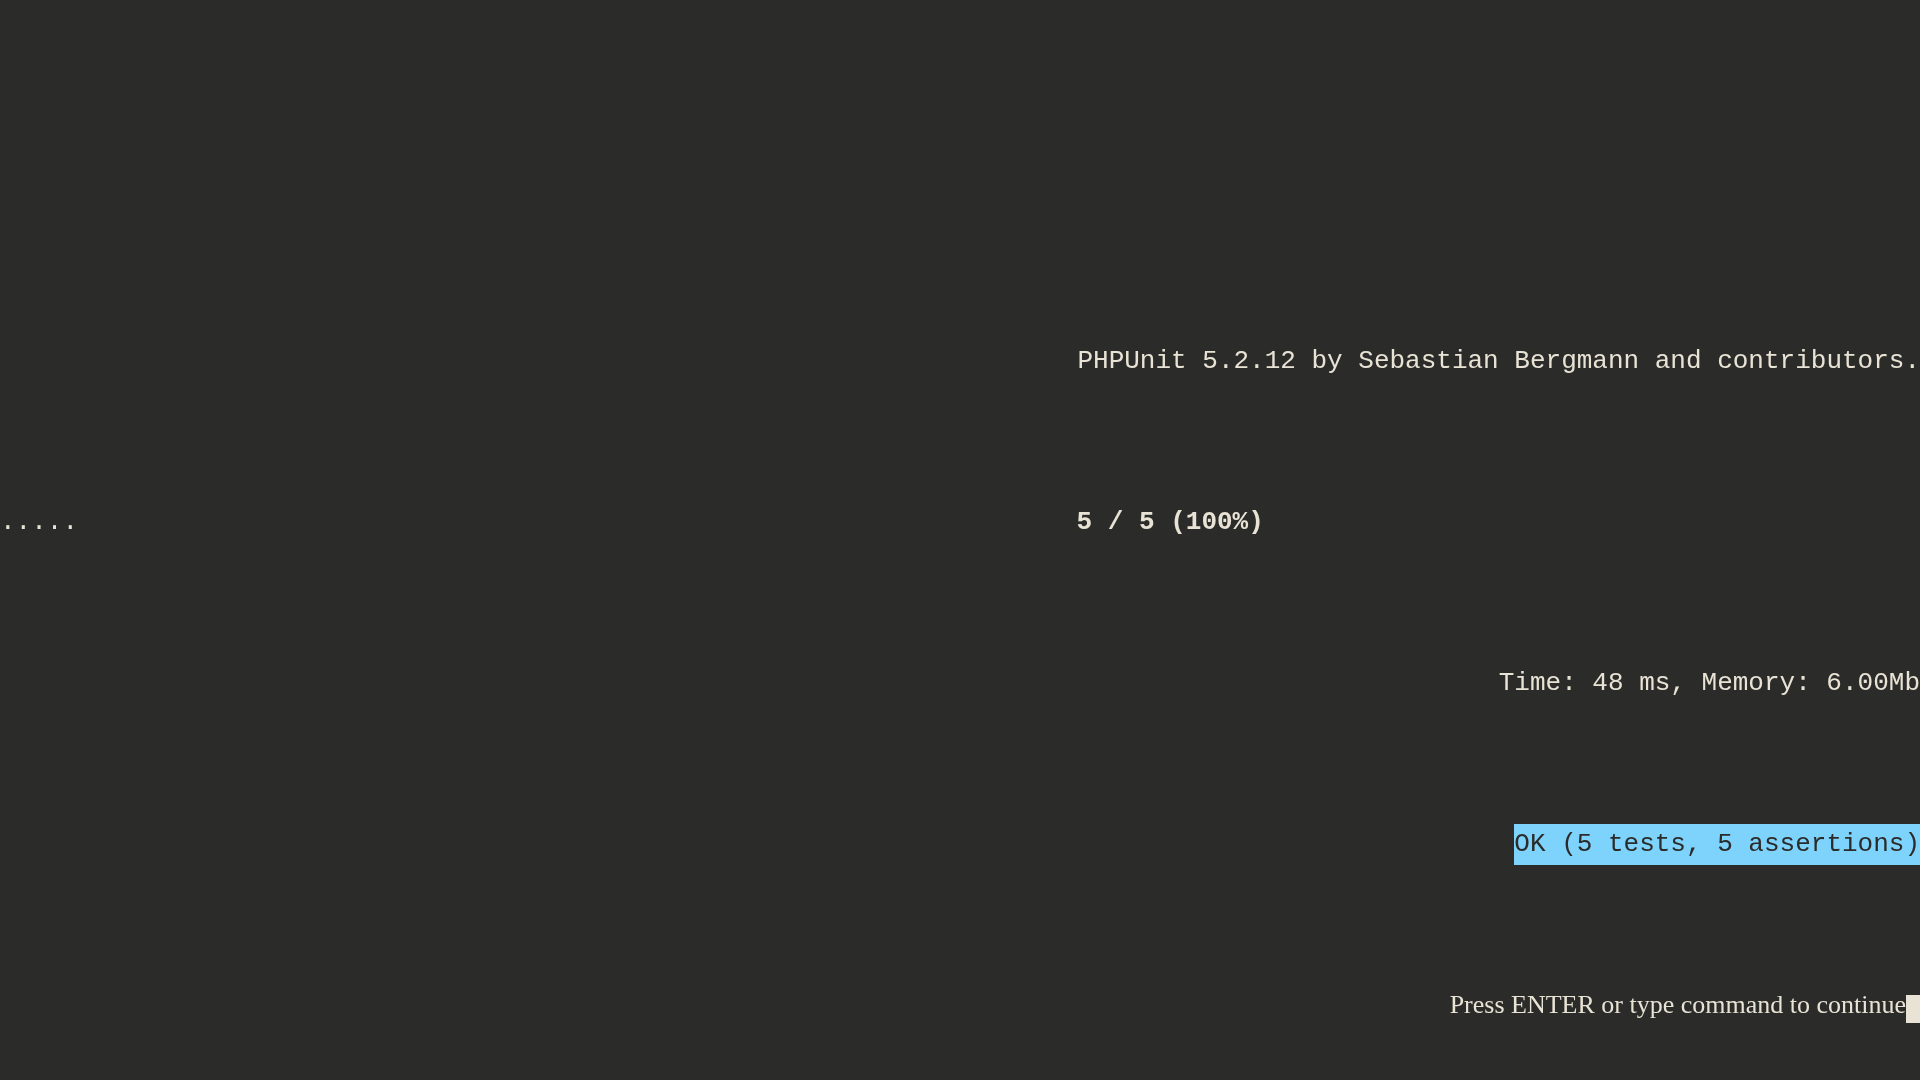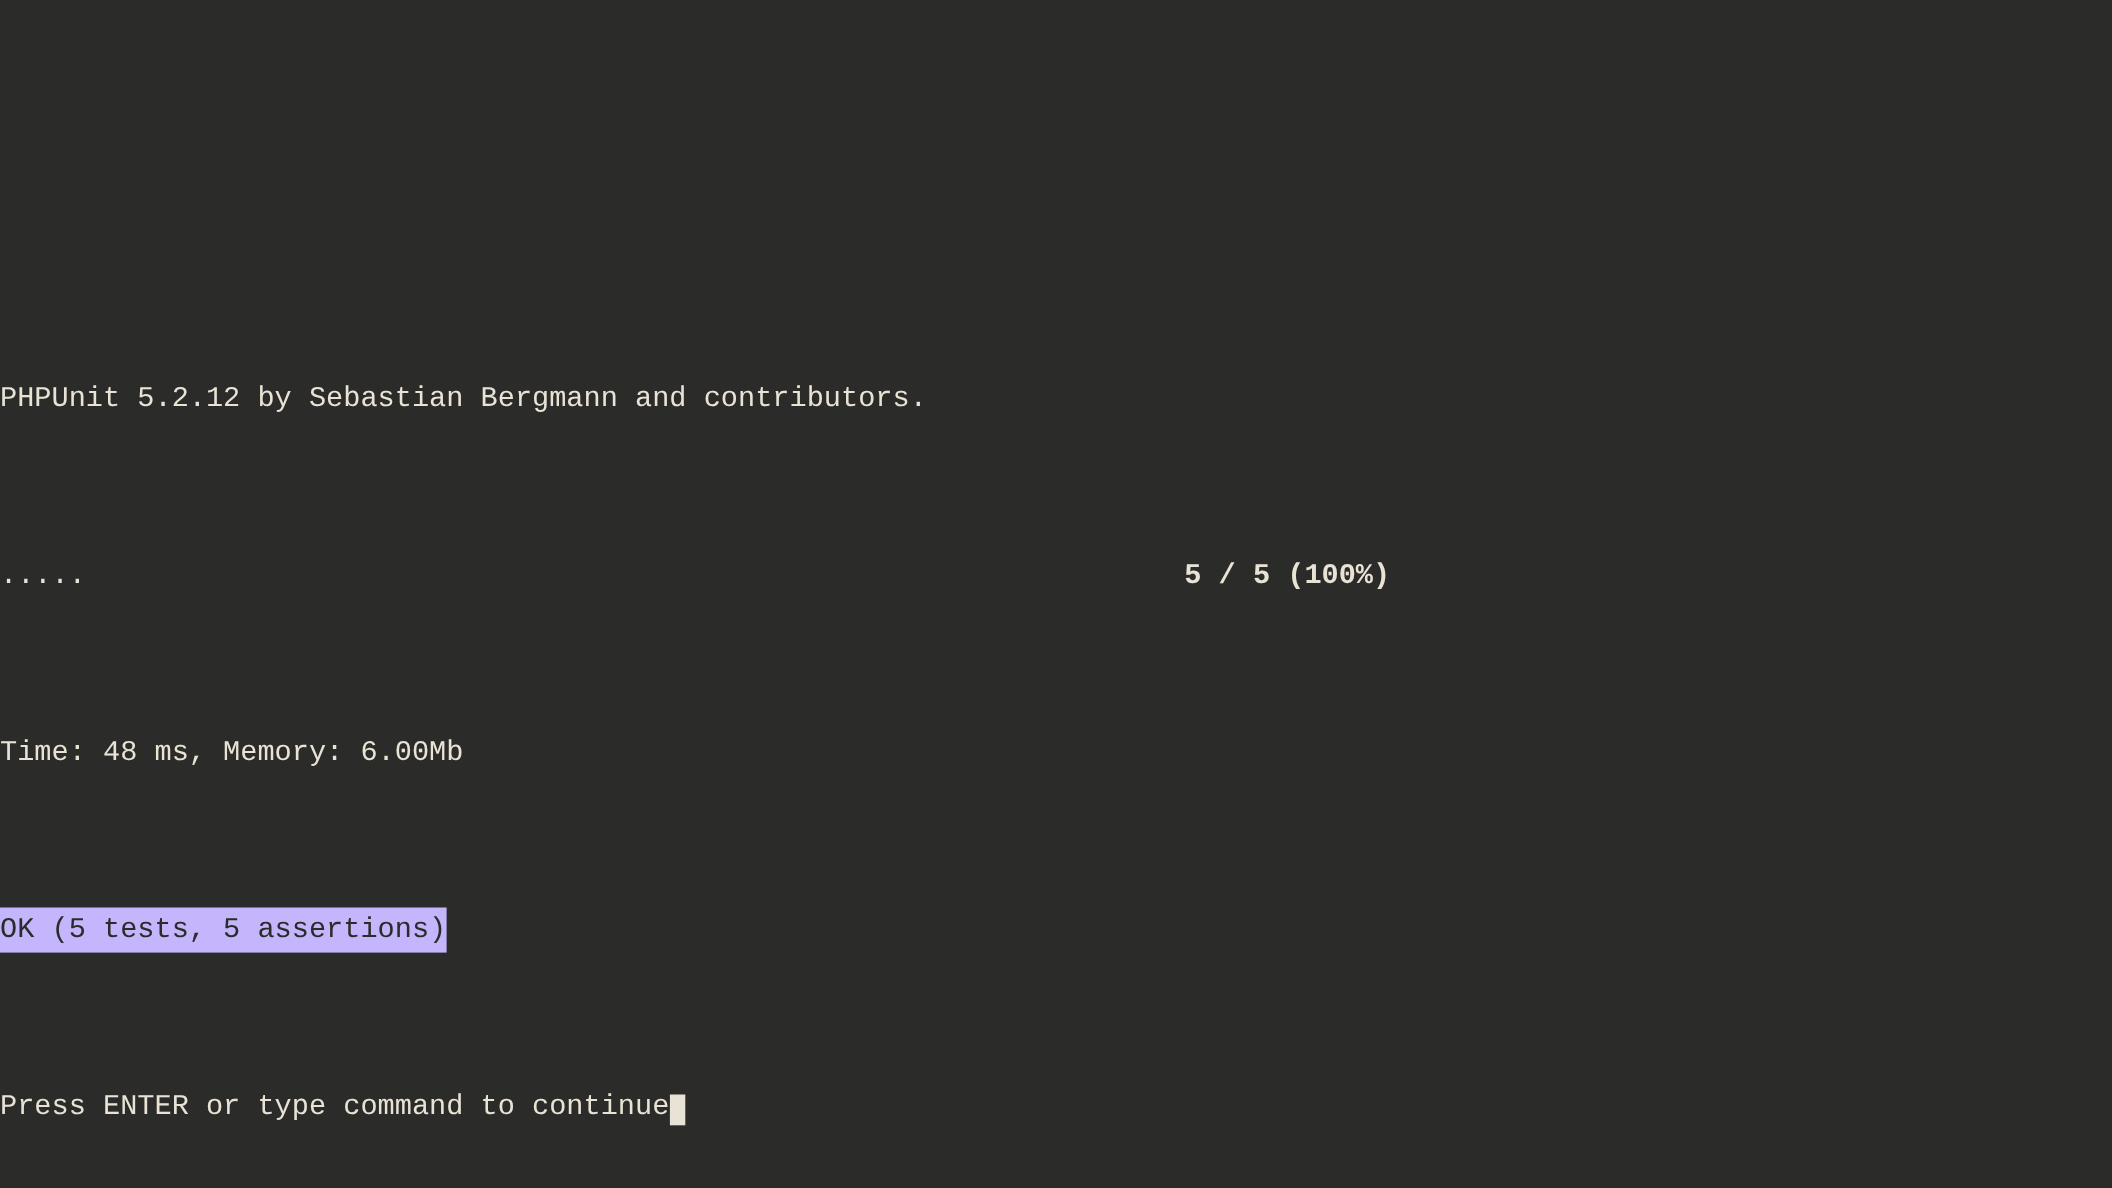--- a/index.html
+++ b/index.html
@@ -1,18 +1,19 @@
 <!DOCTYPE html>
 <html><head>
   <meta charset="utf-8">
   <style>
     * {
       margin: 0;
       padding: 0;
       box-sizing: border-box;
+      text-align: right;
     }
     body {
       background-color: #2b2b29;
       width: 1920px;
       height: 1080px;
       font-family: 'Courier New', Courier, monospace;
       font-size: 26px;
       color: #e8e3d5;
       overflow: hidden;
       position: relative;
@@ -29,26 +30,27 @@
       display: flex;
     }
     .dots {
       display: inline-block;
     }
     .progress-count {
       display: inline-block;
       font-weight: bold;
     }
     .ok-status {
-      background-color: #c4b5fd;
+      background-color: #7dd3fc;
       color: #2b2b29;
       display: inline-block;
     }
     .prompt-line {
       display: inline;
+      font-family: Liberation Serif, serif;
     }
     .cursor {
       display: inline-block;
       width: 14px;
       height: 28px;
       background-color: #e8e3d5;
       vertical-align: text-bottom;
       margin-bottom: -2px;
     }
     .blank-line {

